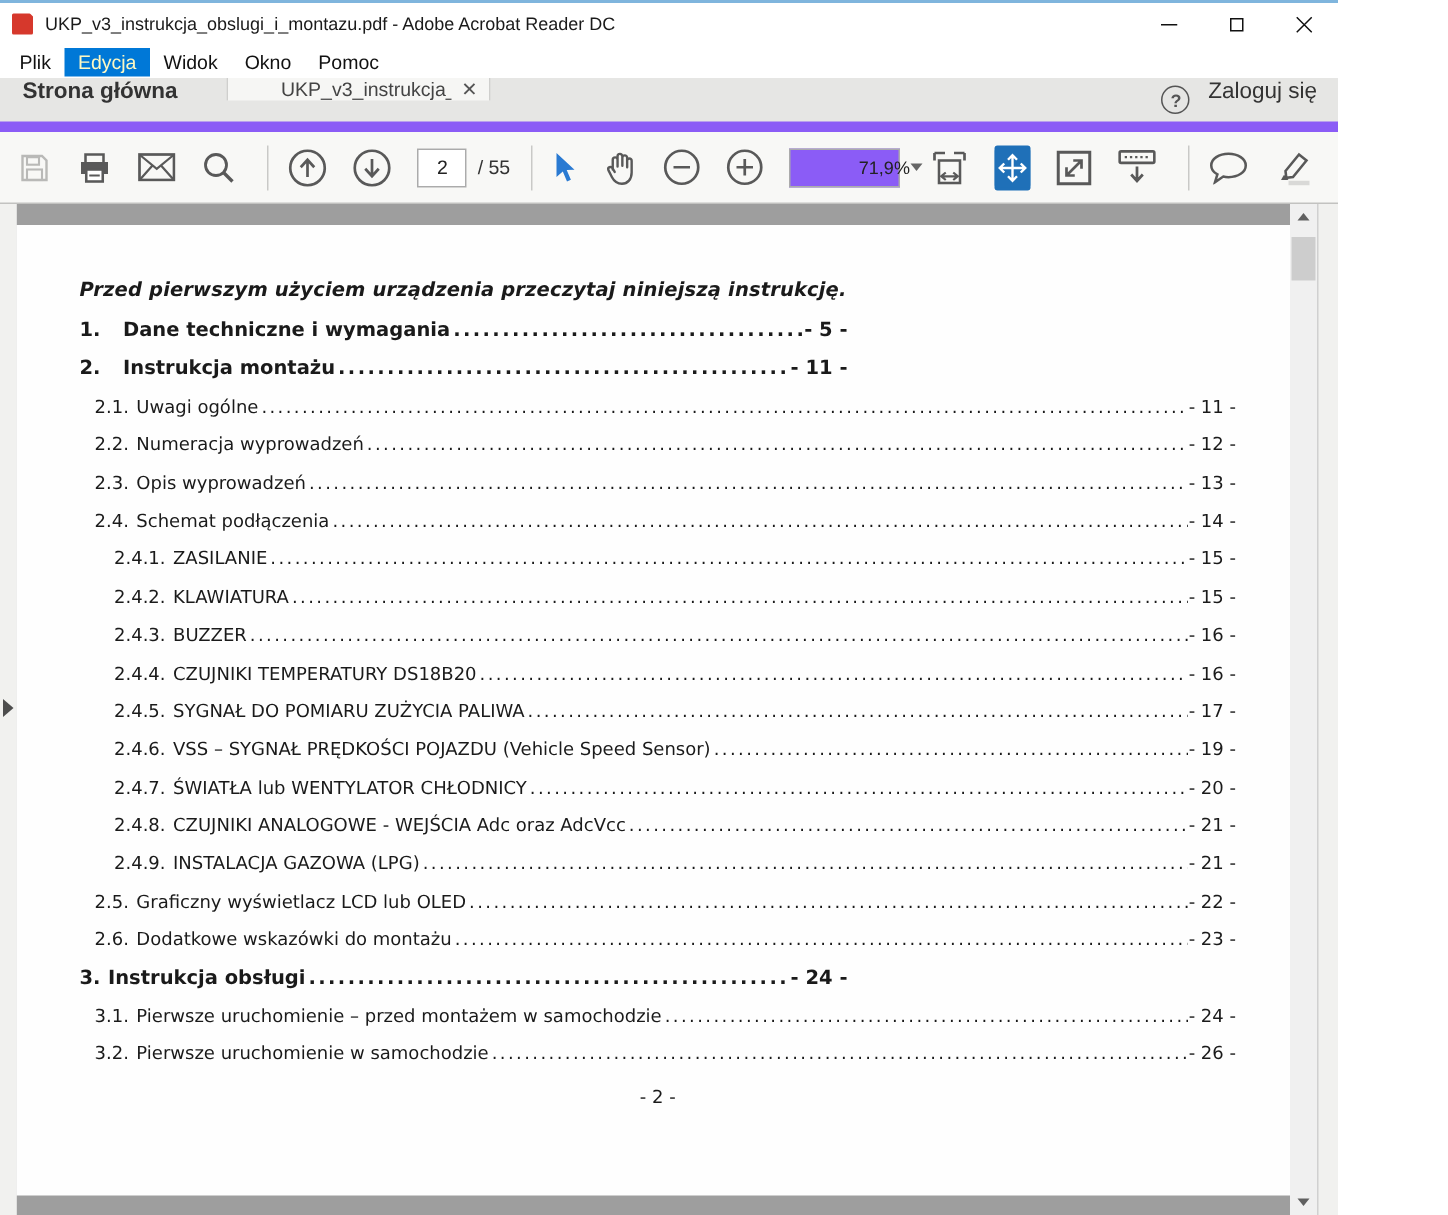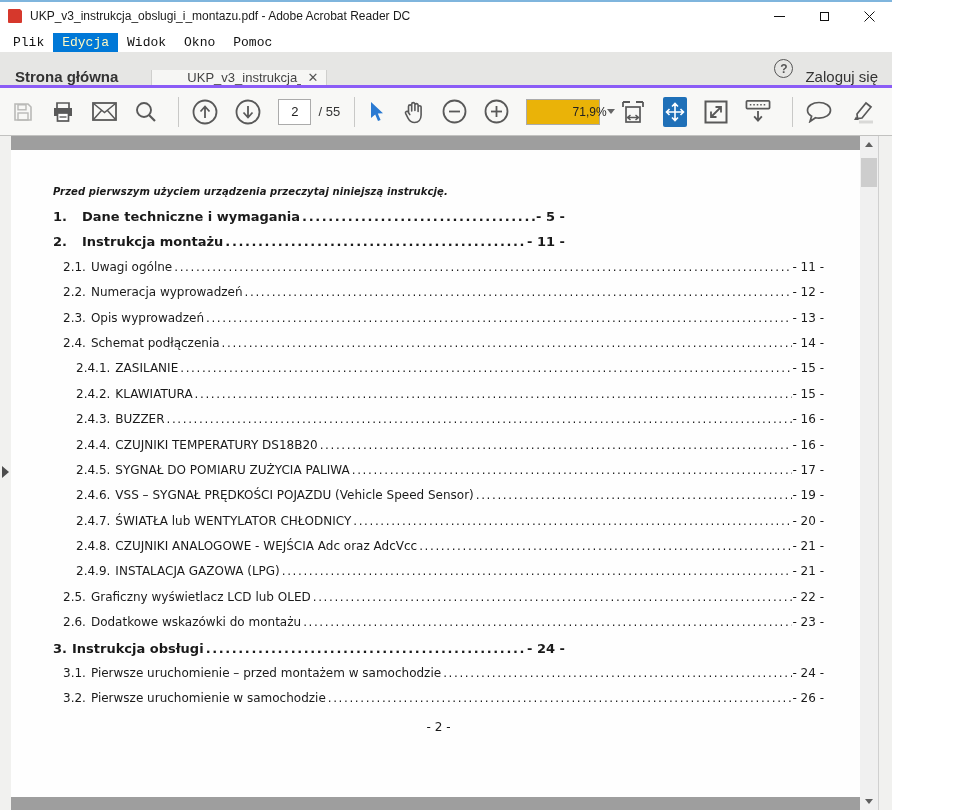--- a/index.html
+++ b/index.html
@@ -12,41 +12,41 @@
   .titlebar .appicon { width:16px; height:16px; margin:0 6px 0 8px; position:relative; flex:0 0 auto; }
   .appicon .sheet { position:absolute; left:0; top:1px; width:14px; height:14px; background:#d6382c; border-radius:1px; }
   .appicon .fold { position:absolute; right:0; top:0; width:0; height:0; border-left:5px solid transparent; border-top:5px solid #fff; }
   .appicon .glyph { position:absolute; left:2px; top:2px; color:#fff; font-size:8px; font-weight:bold; line-height:12px; }
   .titlebar .title { font-size:12px; color:#1a1a1a; white-space:nowrap; }
   .titlebar .spacer { flex:1; }
   .winbtn { width:45px; height:28px; display:flex; align-items:center; justify-content:center; color:#111; font-size:12px; cursor:default; }
   .winbtn .maxbox { width:9px; height:9px; border:1px solid #111; display:block; }
 
   
-  .menubar { height:22px; background:#fff; display:flex; align-items:flex-end; padding-left:4px; flex:0 0 auto;font-family:Liberation Mono, monospace; }
+  .menubar { height:22px; background:#fff; display:flex; align-items:center; padding-left:4px; flex:0 0 auto; }
   .menuitem { font-size:13px; color:#111; padding:2px 9px; display:flex; align-items:center; }
   .menuitem.active { background:#0078d7; color:#fef9c3; }
 
   
-  .tabbar { height:36px; background:#e6e6e4; display:flex; align-items:flex-end; flex:0 0 auto; border-bottom:3px solid #8b5cf6; }
+  .tabbar { height:36px; background:#e6e6e4; display:flex; align-items:flex-start; flex:0 0 auto; border-bottom:7px solid #8b5cf6; }
   .navtab { display:flex; align-items:center; padding:0 15px; font-size:15px; font-weight:bold; color:#333; }
   .doctab { display:flex; align-items:center; margin-left:18px; width:176px; background:#f6f6f4; border-left:1px solid #cfcfcd; border-right:1px solid #cfcfcd; padding:0 8px 0 35px; }
   .doctab .doclabel { font-size:13px; color:#444; white-space:nowrap; overflow:hidden; flex:1; }
   .doctab .closex { font-size:13px; color:#555; margin-left:6px; }
   .tabbar .spacer { flex:1; }
   .helpcircle { width:19px; height:19px; border:1.5px solid #555; border-radius:50%; color:#555; font-size:12px; font-weight:bold; display:flex; align-items:center; justify-content:center; align-self:center; }
   .signin { display:flex; align-items:center; font-size:15px; color:#333; padding:0 14px 0 12px; }
 
   
   .toolbar { height:48px; background:#f8f8f6; border-bottom:1px solid #c2c2c0; display:flex; align-items:center; padding-left:12px; flex:0 0 auto; }
   .tbtn { width:26px; height:30px; display:flex; align-items:center; justify-content:center; margin-right:17px; }
   .tsep { width:1px; height:30px; background:#c9c9c7; margin:0 14px 0 4px; }
   .pageinput { width:33px; height:26px; border:1px solid #ababab; background:#fff; font-size:13px; text-align:center; color:#222; font-family:"Liberation Sans",sans-serif; }
   .pagetotal { font-size:13px; color:#333; margin:0 10px 0 7px; white-space:nowrap; }
-  .zoombox { width:74px; height:26px; border:1px solid #ababab; background:#eab308; display:flex; align-items:center; margin-right:20px;padding-left:36px; }
+  .zoombox { width:74px; height:26px; border:1px solid #ababab; background:#8b5cf6; display:flex; align-items:center; margin-right:20px;padding-left:36px; }
   .zoombox .zval { flex:1; font-size:12px; color:#222; padding-left:10px; }
   .zoombox .caret { width:0; height:0; border-left:4px solid transparent; border-right:4px solid transparent; border-top:5px solid #666; margin-right:7px; }
   .fitpage-active { background:#1f70b8; border-radius:2px; }
 
   
   .docarea { flex:1; display:flex; min-height:0; }
   .edge-strip { width:11px; background:#f1f1ef; position:relative; flex:0 0 auto; }
   .edge-strip .tri-r { position:absolute; top:330px; left:2px; width:0; height:0; border-top:6px solid transparent; border-bottom:6px solid transparent; border-left:7px solid #4d4d4d; }
   .docpane { flex:1; background:#9e9e9e; padding:14px 0 13px 0; min-width:0; }
   .page { background:#fefefe; width:100%; height:647px; position:relative; font-family:"DejaVu Sans", sans-serif; color:#1a1a1a; }
@@ -54,21 +54,21 @@
   .scrollbar { width:18px; background:#f0f0f0; position:relative; flex:0 0 auto; }
   .sb-arrow { position:absolute; left:0; width:18px; height:17px; display:flex; align-items:center; justify-content:center; }
   .sb-up { top:0; } .sb-down { bottom:0; }
   .sb-tri-up { width:0; height:0; border-left:4px solid transparent; border-right:4px solid transparent; border-bottom:5px solid #606060; }
   .sb-tri-down { width:0; height:0; border-left:4px solid transparent; border-right:4px solid transparent; border-top:5px solid #606060; }
   .sb-thumb { position:absolute; left:1px; top:22px; width:16px; height:29px; background:#cdcdcd; }
   .right-pane-strip { width:14px; background:#f1f1ef; position:relative; flex:0 0 auto; border-left:1px solid #d0d0d0; }
 
   
   .pdf-content { position:absolute; left:42px; right:36px; top:36px; }
-  .pdf-heading { font-size:10px; font-weight:bold; font-style:italic; margin-bottom:13px; letter-spacing:0.1px; }
+  .pdf-heading { font-size:13px; font-weight:bold; font-style:italic; margin-bottom:13px; letter-spacing:0.1px; }
   .toc-row { display:flex; align-items:baseline; line-height:13px; margin-bottom:12.4px; font-size:12px; color:#1a1a1a; }
   .toc-row .dots { flex:1; overflow:hidden; white-space:nowrap; letter-spacing:1.6px; padding:0 2px; }
   .toc-row .pnum { white-space:nowrap; }
   .toc-row.h1 { font-weight:bold; font-size:13px; width:512px; }
   .toc-row.h1 .num { display:inline-block; width:29px; flex:0 0 auto; }
   .toc-row.h1-inline { font-weight:bold; font-size:13px; width:512px; }
   .toc-row.h1-inline .num { margin-right:5px; flex:0 0 auto; }
   .toc-row.sub { padding-left:10px; }
   .toc-row.sub .num { margin-right:5px; flex:0 0 auto; }
   .toc-row.subsub { padding-left:23px; }

